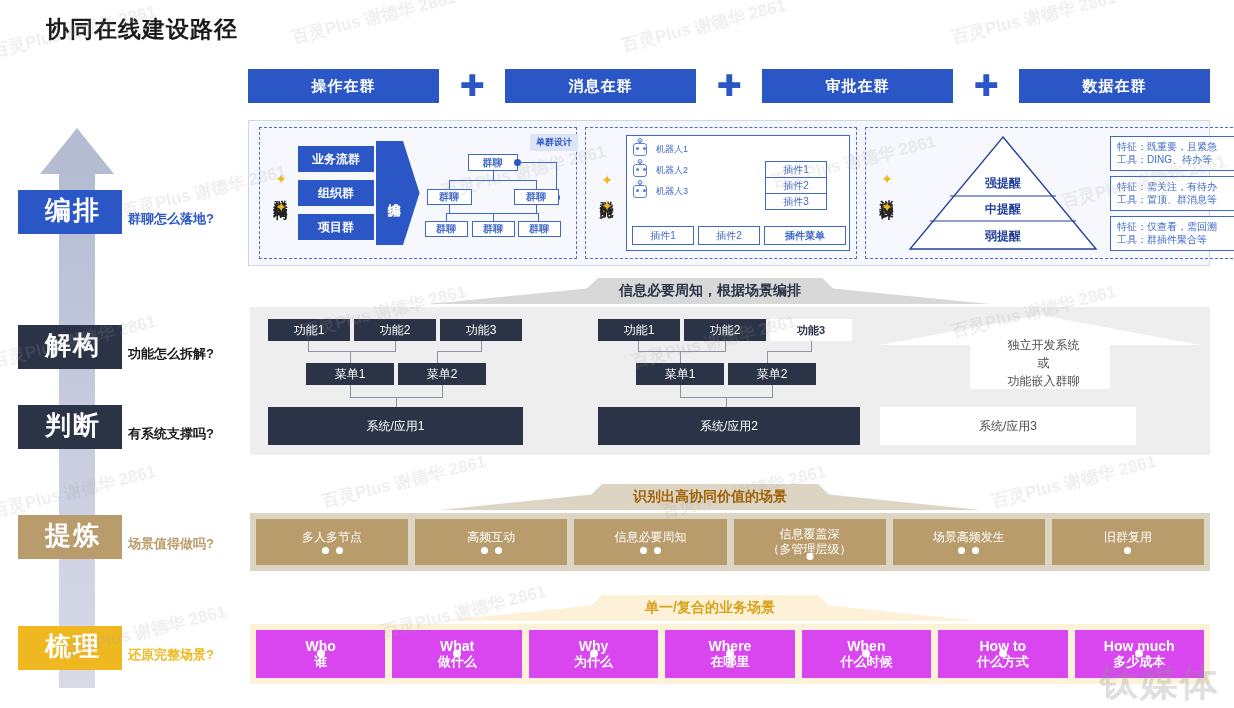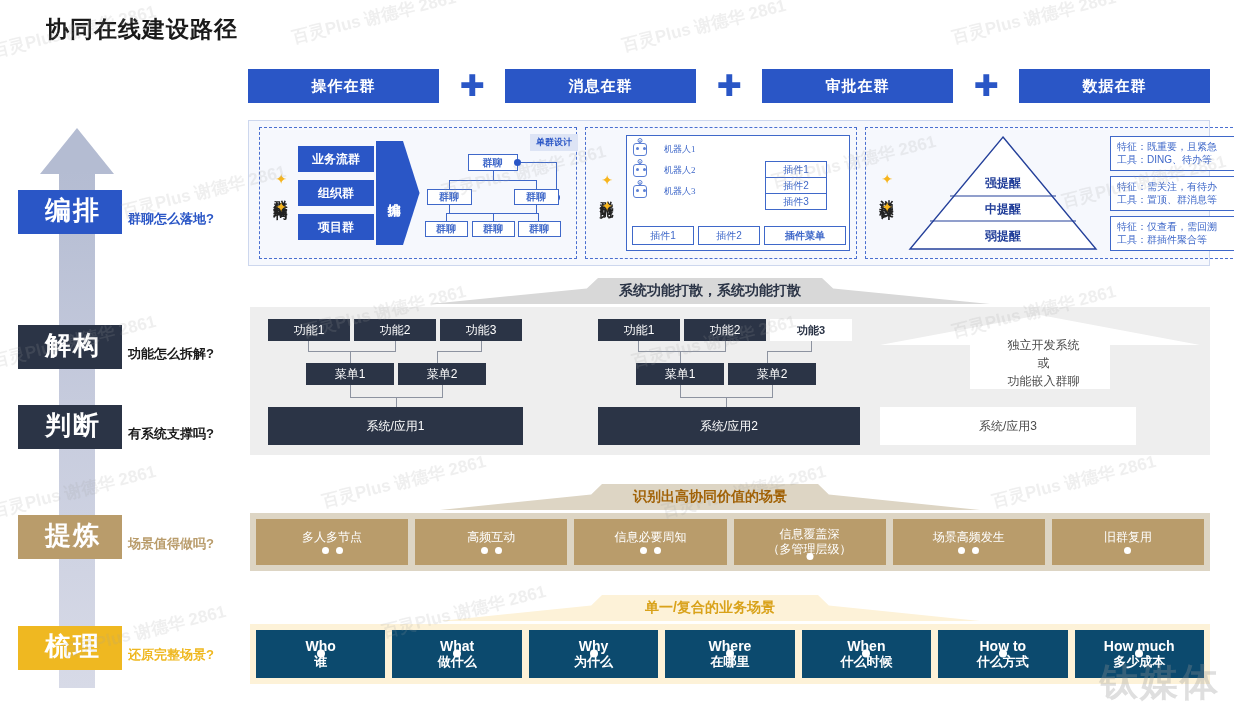--- a/index.html
+++ b/index.html
@@ -122,22 +122,22 @@
     background: #dde4f5; color: #2a56c6; font-size: 9px; font-weight: bold;
     padding: 2px 6px;
   }
 
   
   .ability-box {
     border: 1px solid #3f68c9; background:#fff; width: 228px; height: 116px;
     position: relative; margin-left: 4px;
   }
   .robot-row {
-    position: absolute; left: 6px; display: flex; align-items: center; gap: 17px;
-    color: #3f68c9; font-size: 9px; font-family: Liberation Serif, serif;
+    position: absolute; left: 6px; display: flex; align-items: center; gap: 9px;
+    color: #3f68c9; font-size: 9px;
   }
   .robot-ico {
     width: 14px; height: 13px; border: 1px solid #5b7fd4; border-radius: 3px;
     position: relative; background: #fff;
   }
   .robot-ico::before {
     content:""; position:absolute; left:50%; top:-4px; width:1px; height:3px;
     background:#5b7fd4; transform: translateX(-50%);
   }
   .robot-ico::after {
@@ -225,21 +225,21 @@
   .dots i { width: 7px; height: 7px; border-radius: 50%; background: #fff; display: block; }
   .dots-overlay { position: absolute; bottom: 5px; left: 50%; transform: translateX(-50%); }
 
   
   #sort-row {
     position: absolute; left: 250px; top: 624px; width: 960px; height: 60px;
     background: #fdf2d8;
     display: flex; align-items: center; padding: 0 6px; gap: 7px;
   }
   .gold-box {
-    background: #0c4a6e; color: #ffffff; flex: 1 1 0; height: 48px;
+    background: #d946ef; color: #ffffff; flex: 1 1 0; height: 48px;
     position: relative; display: flex; flex-direction: column;
     align-items: center; justify-content: center; line-height: 1.15;
   }
   .gold-en { font-size: 14px; font-weight: bold; }
   .gold-cn { font-size: 13px; font-weight: bold; }
   .gold-dot {
     position: absolute; width: 8px; height: 8px; border-radius: 50%;
     background: #fff; left: 50%; top: 50%; transform: translate(-50%,-55%);
   }
 
@@ -417,21 +417,21 @@
       <div class="detail-box">
         <div>特征：仅查看，需回溯</div>
         <div>工具：群插件聚合等</div>
       </div>
     </div>
   </div>
 </div>
 
 <div class="banner" id="banner-decompose" style="left: 430px; top: 278px; width: 560px; color: rgb(43, 52, 70);">
   <div class="banner-shape" id="banner-decompose-shape" style="background: rgb(216, 216, 216);"></div>
-  <span>系统功能打散，系统功能打散</span>
+  <span>信息必要周知，根据场景编排</span>
 </div>
 
 <div id="decompose-section">
 
   <div class="dark-box" style="left:18px; top:12px; width:82px; height:22px;">功能1</div>
   <div class="dark-box" style="left:104px; top:12px; width:82px; height:22px;">功能2</div>
   <div class="dark-box" style="left:190px; top:12px; width:82px; height:22px;">功能3</div>
   <div class="gline" style="left:58px; top:34px; width:1px; height:10px;"></div>
   <div class="gline" style="left:58px; top:44px; width:88px; height:1px;"></div>
   <div class="gline" style="left:145px; top:34px; width:1px; height:10px;"></div>

